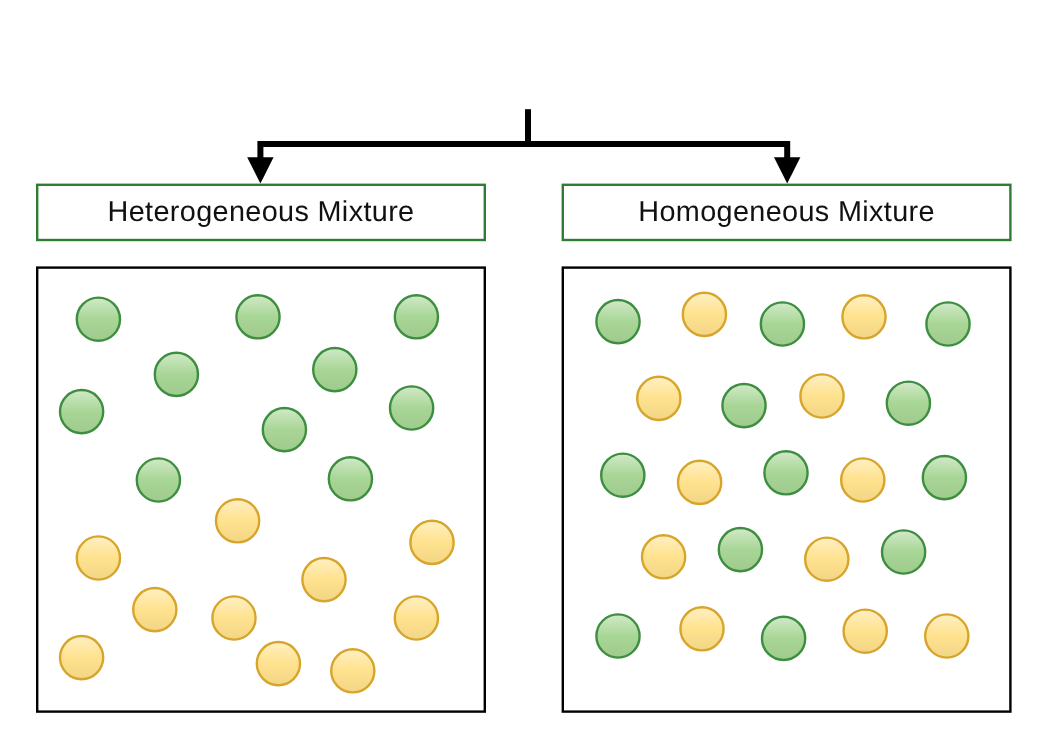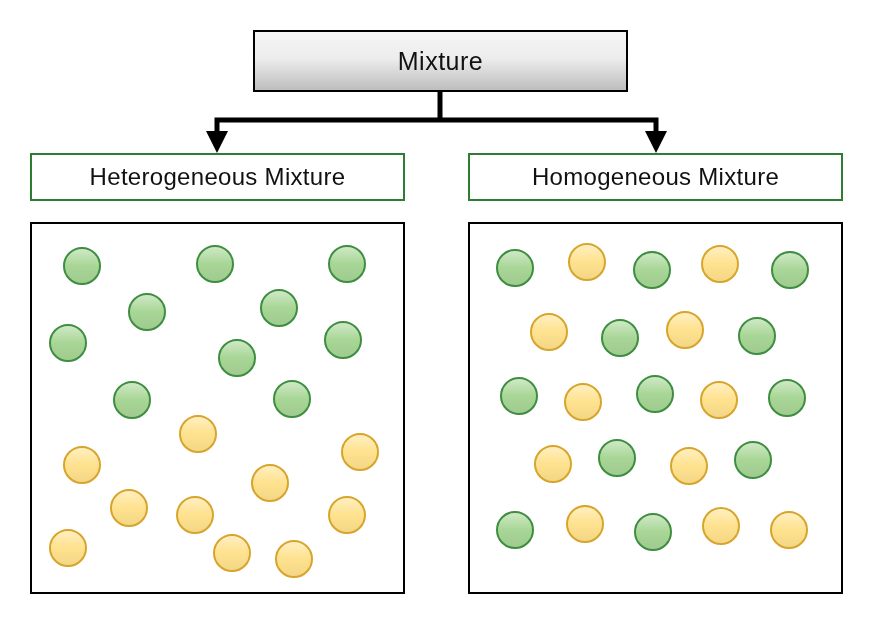--- a/index.html
+++ b/index.html
@@ -51,21 +51,20 @@
     background-image:linear-gradient(180deg, rgba(255,255,255,0.45) 0%, rgba(255,255,255,0) 50%, rgba(0,0,0,0.05) 100%);
   }
   .particle.green  { background-color:var(--green-fill);  border:2px solid var(--green-stroke); }
   .particle.yellow { background-color:var(--yellow-fill); border:2px solid var(--yellow-stroke); }
 </style>
 </head>
 <body>
 
 <div id="canvas">
 
-  <div class="mixture-box">Mixture</div>
 
   <svg id="connector-svg" width="873" height="623" viewBox="0 0 873 623">
     <path class="connector-line" d="M440 91 L440 122"></path>
     <path class="connector-line" d="M217 137 L217 120 L656 120 L656 137"></path>
     <polygon class="arrowhead" points="206,131 228,131 217,153"></polygon>
     <polygon class="arrowhead" points="645,131 667,131 656,153"></polygon>
   </svg>
 
   <div class="branch-label right">Homogeneous Mixture</div>
 

